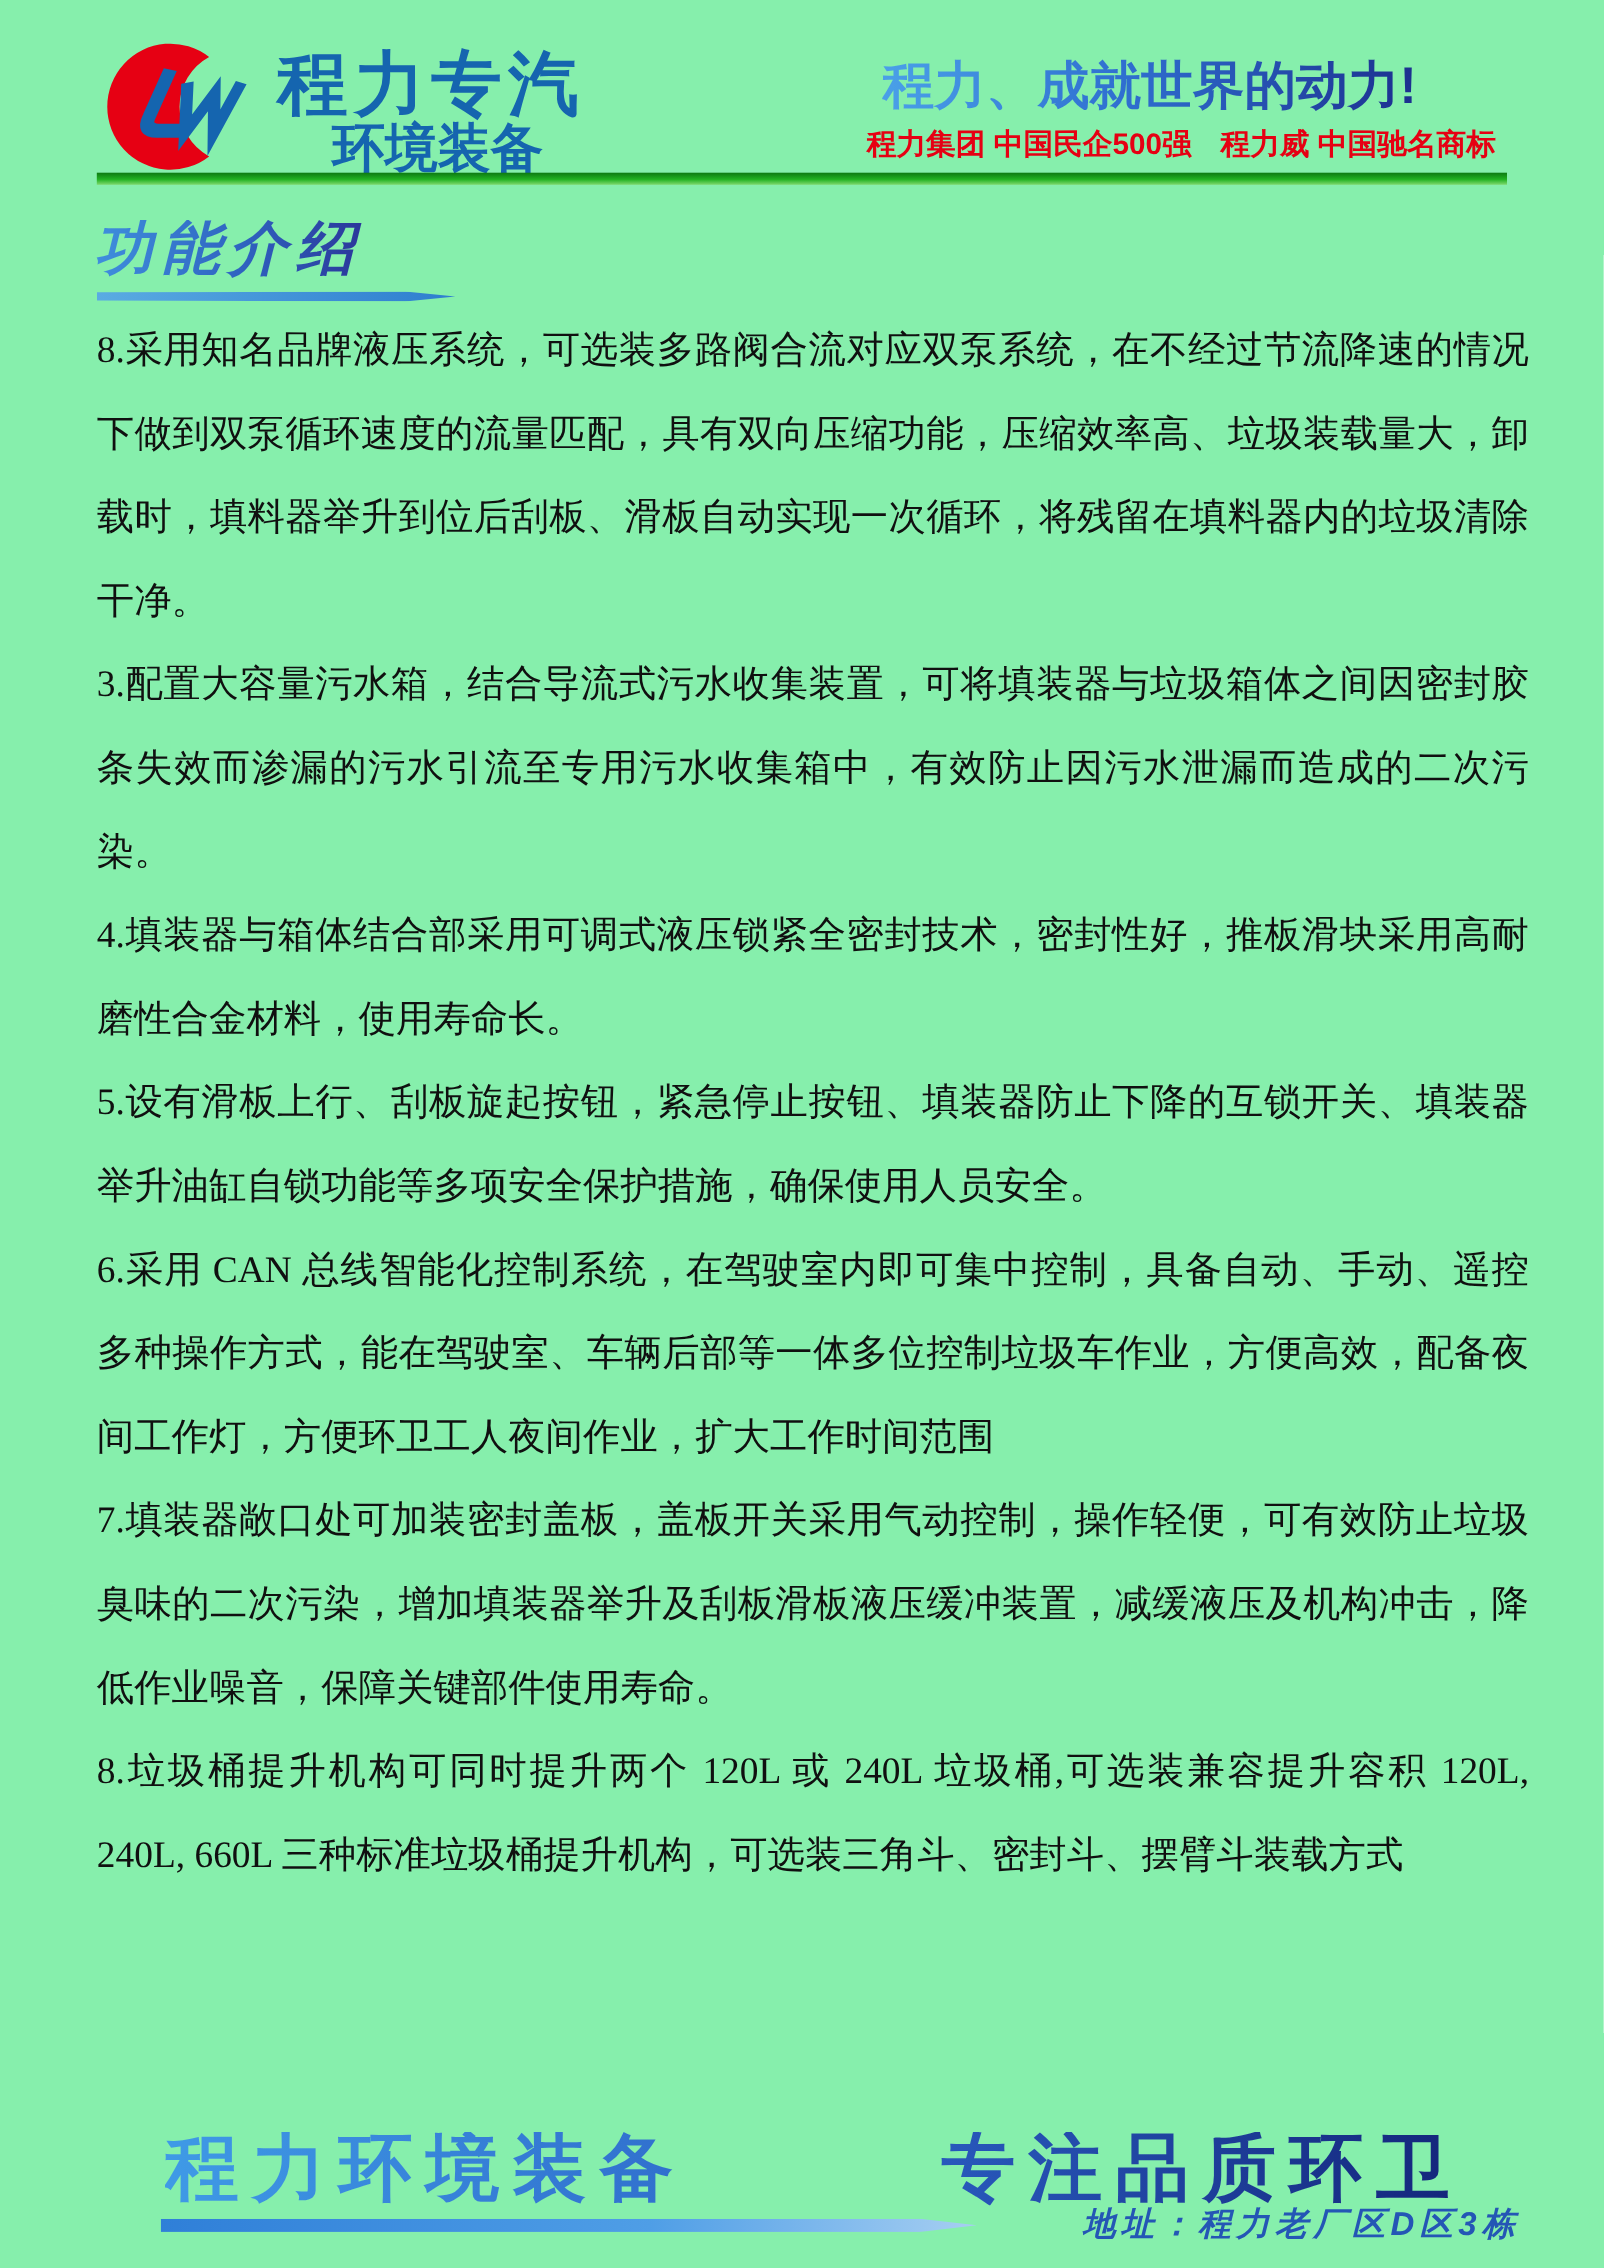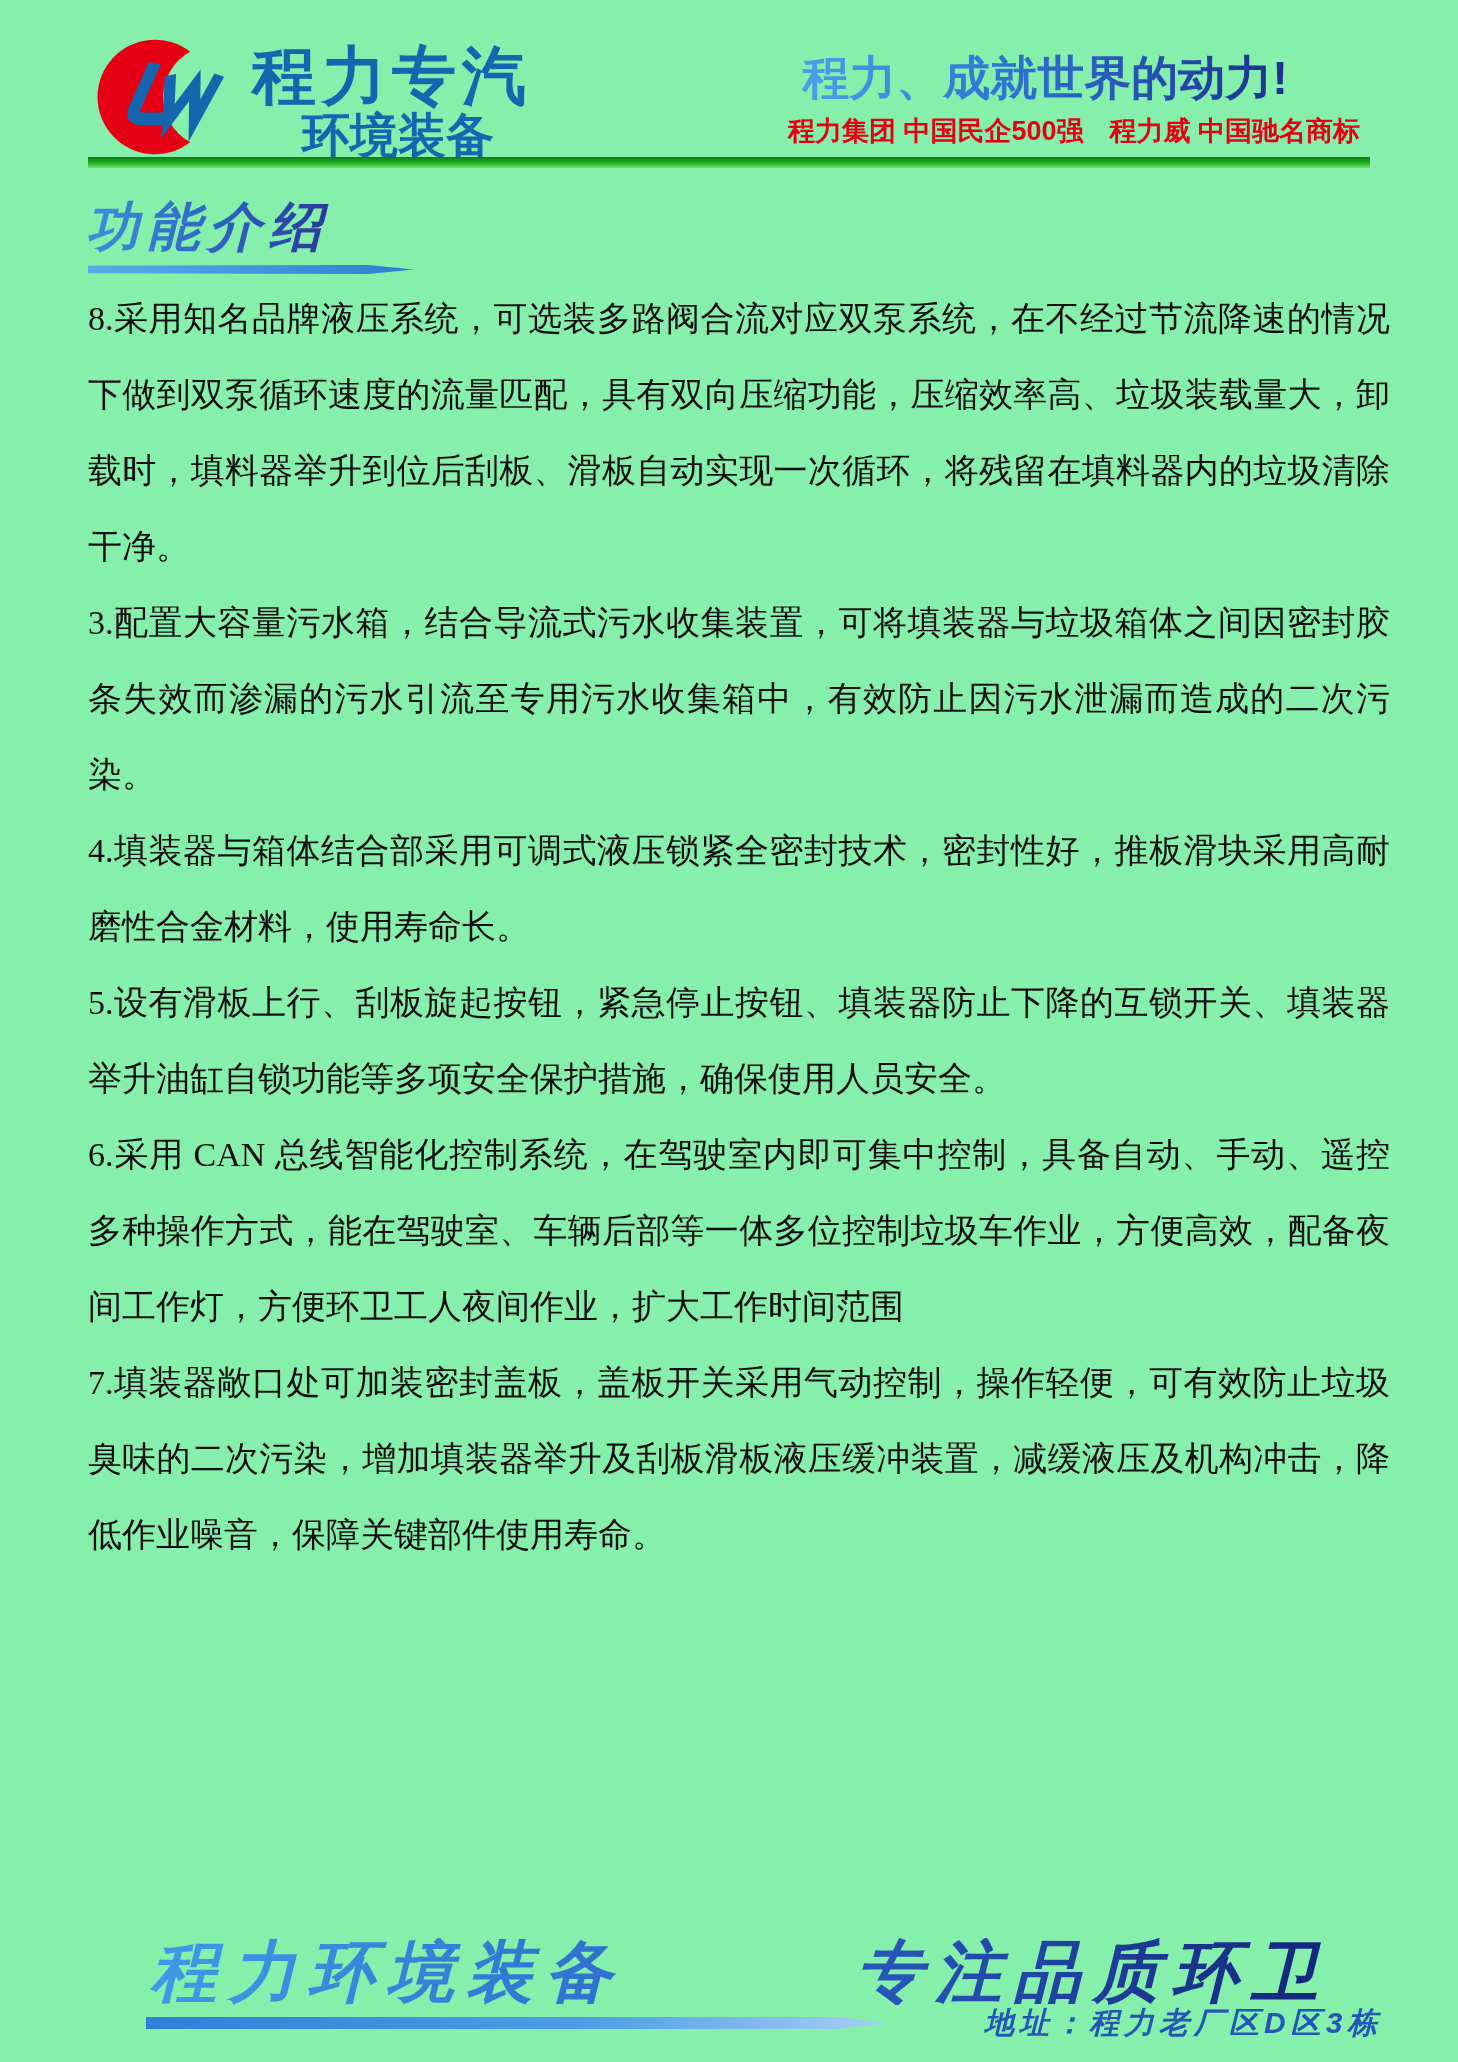--- a/index.html
+++ b/index.html
@@ -58,21 +58,21 @@
     position:absolute;left:88px;top:281px;width:1302px;
     font-family:"Liberation Serif","DejaVu Serif",serif;
     font-size:34px;line-height:76px;color:#101010;
     text-align:justify;
   }
   .features p{margin:0;text-justify:inter-ideograph;}
   
   .ftr-slogan{
     position:absolute;left:150px;top:1938px;width:1180px;
     display:flex;justify-content:space-between;white-space:nowrap;
-    font-size:67px;font-weight:bold;font-style:italic;
+    font-size:67px;font-weight:bold;
     letter-spacing:12px;line-height:1;
     background:linear-gradient(90deg,#3f9ae6 0%,#2b5fc4 55%,#14257a 100%);
     -webkit-background-clip:text;background-clip:text;
     color:#1b2f86;-webkit-text-fill-color:transparent;
   }
   .ftr-bar{
     position:absolute;left:146px;top:2017px;width:742px;height:12px;
     background:linear-gradient(90deg,#2f7fd8 0%,#4f9ee6 60%,#a7cff2 100%);
     clip-path:polygon(0 0,93% 0,100% 50%,93% 100%,0 100%);
   }
@@ -111,20 +111,21 @@
   <div class="sec-title">功能介绍</div>
   <div class="sec-underline"></div>
 
   <div class="features">
     <p>8.采用知名品牌液压系统，可选装多路阀合流对应双泵系统，在不经过节流降速的情况下做到双泵循环速度的流量匹配，具有双向压缩功能，压缩效率高、垃圾装载量大，卸载时，填料器举升到位后刮板、滑板自动实现一次循环，将残留在填料器内的垃圾清除干净。</p>
     <p>3.配置大容量污水箱，结合导流式污水收集装置，可将填装器与垃圾箱体之间因密封胶条失效而渗漏的污水引流至专用污水收集箱中，有效防止因污水泄漏而造成的二次污染。</p>
     <p>4.填装器与箱体结合部采用可调式液压锁紧全密封技术，密封性好，推板滑块采用高耐磨性合金材料，使用寿命长。</p>
     <p>5.设有滑板上行、刮板旋起按钮，紧急停止按钮、填装器防止下降的互锁开关、填装器举升油缸自锁功能等多项安全保护措施，确保使用人员安全。</p>
     <p>6.采用 CAN 总线智能化控制系统，在驾驶室内即可集中控制，具备自动、手动、遥控多种操作方式，能在驾驶室、车辆后部等一体多位控制垃圾车作业，方便高效，配备夜间工作灯，方便环卫工人夜间作业，扩大工作时间范围</p>
     <p>7.填装器敞口处可加装密封盖板，盖板开关采用气动控制，操作轻便，可有效防止垃圾臭味的二次污染，增加填装器举升及刮板滑板液压缓冲装置，减缓液压及机构冲击，降低作业噪音，保障关键部件使用寿命。</p>
+    <p>8.垃圾桶提升机构可同时提升两个 120L 或 240L 垃圾桶,可选装兼容提升容积 120L, 240L, 660L 三种标准垃圾桶提升机构，可选装三角斗、密封斗、摆臂斗装载方式</p>
   </div>
 
   <div class="ftr-slogan">
     <span>程力环境装备</span>
     <span>专注品质环卫</span>
   </div>
   <div class="ftr-bar"></div>
   <div class="ftr-address">地址：程力老厂区D区3栋</div>
 
 </div>

